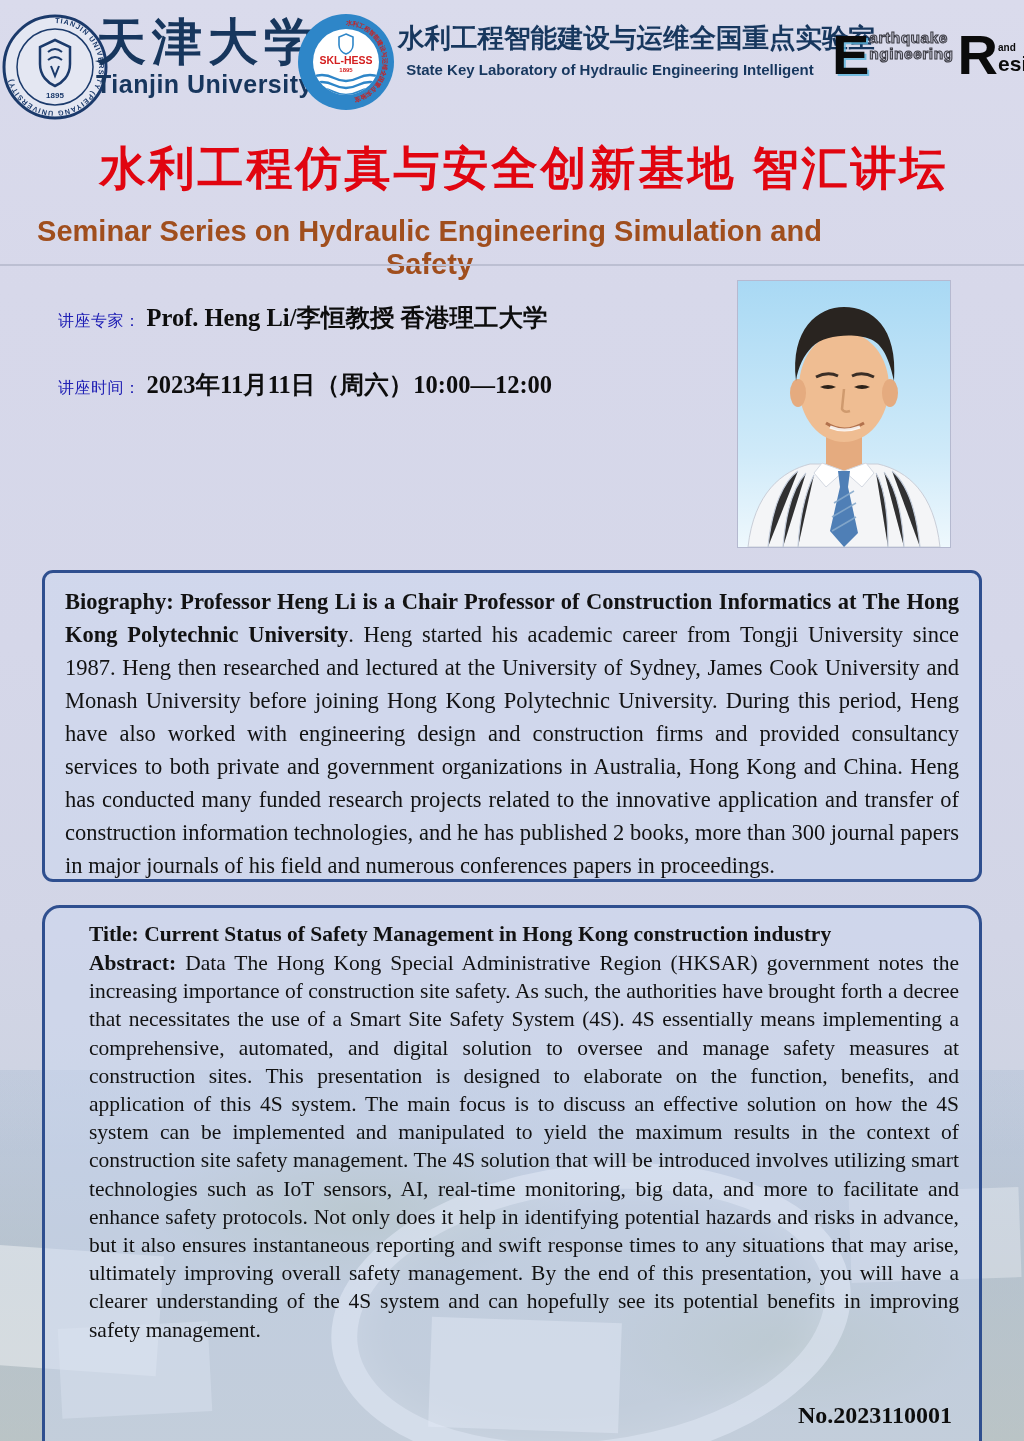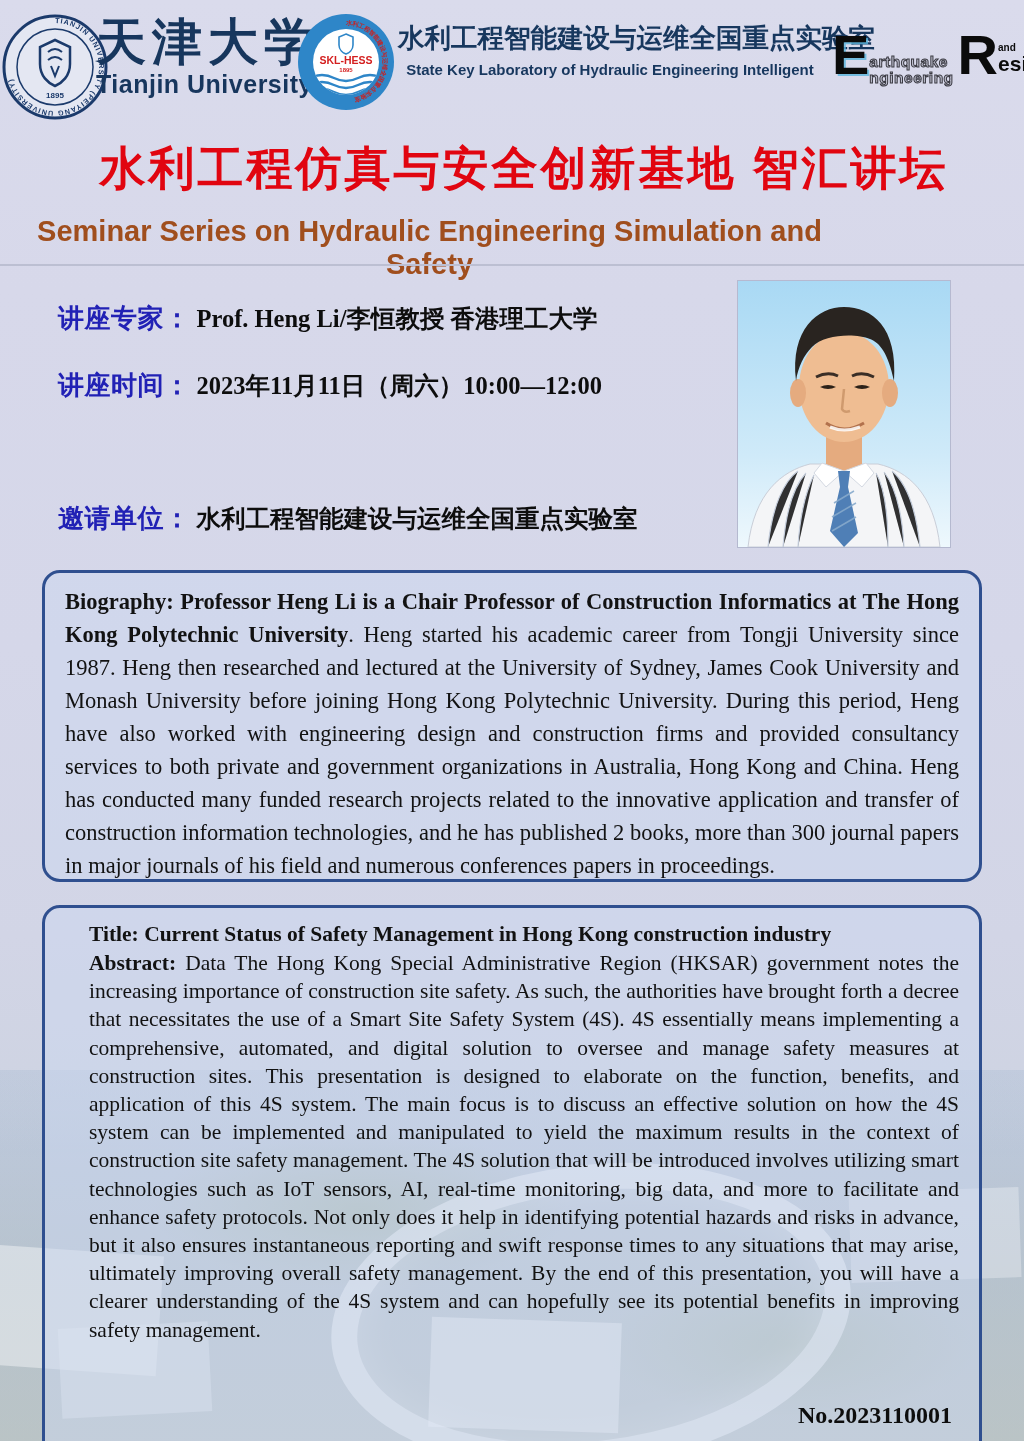--- a/index.html
+++ b/index.html
@@ -32,49 +32,49 @@
   .tju-cn{font-family:"Liberation Serif", serif; font-weight:bold; font-size:50px; letter-spacing:6px; line-height:52px; white-space:nowrap;}
   .tju-en{font-weight:bold; font-size:25px; letter-spacing:0.5px; margin-top:2px; white-space:nowrap;}
   .sklogo{position:absolute; left:296px; top:12px; width:100px; height:100px;}
   .labnames{position:absolute; left:398px; top:20px; width:424px; text-align:center; color:#17375e;}
   .lab-cn{font-weight:bold; font-size:26.5px; letter-spacing:0px; white-space:nowrap;}
   .lab-en{font-weight:bold; font-size:15px; line-height:19px; margin-top:4px;}
   .eer{position:absolute; left:832px; top:30px; display:flex; align-items:flex-start; color:#0b0b0b;}
   .eer-unit{display:flex; align-items:flex-start;}
   .eer-cap{font-size:56px; font-weight:800; line-height:50px; font-family:"Liberation Sans", sans-serif;}
   .eer-cap.e{text-shadow:2px 2px 0 rgba(90,180,220,0.8);}
-  .eer-col{display:flex; flex-direction:column; margin-top:24px;}
+  .eer-col{display:flex; flex-direction:column; margin-top:0;}
   .outline-word{font-size:15.5px; font-weight:800; line-height:16px; letter-spacing:0.5px;
     color:rgba(125,125,135,0.30); -webkit-text-stroke:1px #3a3a42;}
   .solid-small{font-size:10px; font-weight:800; line-height:11px; margin-top:10px;}
   .solid-word{font-size:21px; font-weight:800; line-height:21px;}
 
   
   .title-cn{position:absolute; left:12px; top:138px; width:1024px; text-align:center;
     color:#e10510; font-size:46px; font-weight:900; letter-spacing:3px;}
   .title-en{position:absolute; left:0; top:215px; width:859px; text-align:center;
     color:#a04e1d; font-size:29px; font-weight:bold; letter-spacing:0px;}
   .divider{position:absolute; left:0; top:264px; width:1024px; height:2px; background:#bcbfd2;}
 
   
   .detail-row{position:absolute; left:58px; white-space:nowrap;}
-  .d-label{color:#2121b5; font-weight:bold; font-size:26px; letter-spacing:0.5px;}
+  .d-label{color:#2121b5; font-weight:normal; font-size:16px; letter-spacing:0.5px;}
   .d-value{color:#0d0d0d; font-weight:bold; font-size:24.5px;
     font-family:"Liberation Serif","DejaVu Serif", serif; margin-left:6px;}
   .row1{top:301px;} .row2{top:368px;} .row3{top:434px;} .row4{top:501px;}
 
   
   .portrait{position:absolute; left:738px; top:281px; width:212px; height:266px;
     box-shadow:0 0 0 1px rgba(120,130,160,0.35);}
 
   
   .roundbox{position:absolute; left:42px; width:940px; box-sizing:border-box;
     border:3px solid #2f4f8f; border-radius:18px;
     background:rgba(203,216,240,0.50); padding:12px 20px 10px 20px;}
-  .bio-box{top:570px; height:312px;}
+  .bio-box{top:570px; height:312px;border-radius:11px;}
   .abs-box{top:905px; height:606px;padding-left:44px;}
   .serif-text{font-family:"Liberation Serif","DejaVu Serif", serif; color:#121212;
     text-align:justify;}
   .bio-text{font-size:22.5px; line-height:33px;}
   .abs-title{font-size:21.5px; line-height:29px; font-weight:bold; text-align:left;}
   .abs-text{font-size:21.5px; line-height:28.2px;}
   b.lead{font-weight:bold;}
 
   
   .docnum{position:absolute; left:0px; top:1402px; width:952px; text-align:right;
@@ -171,23 +171,20 @@
   <div class="title-cn">水利工程仿真与安全创新基地 智汇讲坛</div>
   <div class="title-en">Seminar Series on Hydraulic Engineering Simulation and Safety</div>
   <div class="divider"></div>
 
   <div class="detail-row row1">
     <span class="d-label">讲座专家：</span><span class="d-value">Prof. Heng Li/李恒教授 香港理工大学</span>
   </div>
   <div class="detail-row row2">
     <span class="d-label">讲座时间：</span><span class="d-value">2023年11月11日（周六）10:00—12:00</span>
   </div>
-  <div class="detail-row row4">
-    <span class="d-label">邀请单位：</span><span class="d-value">水利工程智能建设与运维全国重点实验室</span>
-  </div>
 
   <svg class="portrait" viewBox="0 0 212 266">
     <defs>
       <linearGradient id="photoBg" x1="0" y1="0" x2="0" y2="1">
         <stop offset="0" stop-color="#a9d9f4"></stop>
         <stop offset="0.65" stop-color="#cfeaf9"></stop>
         <stop offset="1" stop-color="#eef8fd"></stop>
       </linearGradient>
       <clipPath id="photoClip">
           <rect x="0" y="0" width="212" height="266"></rect>

